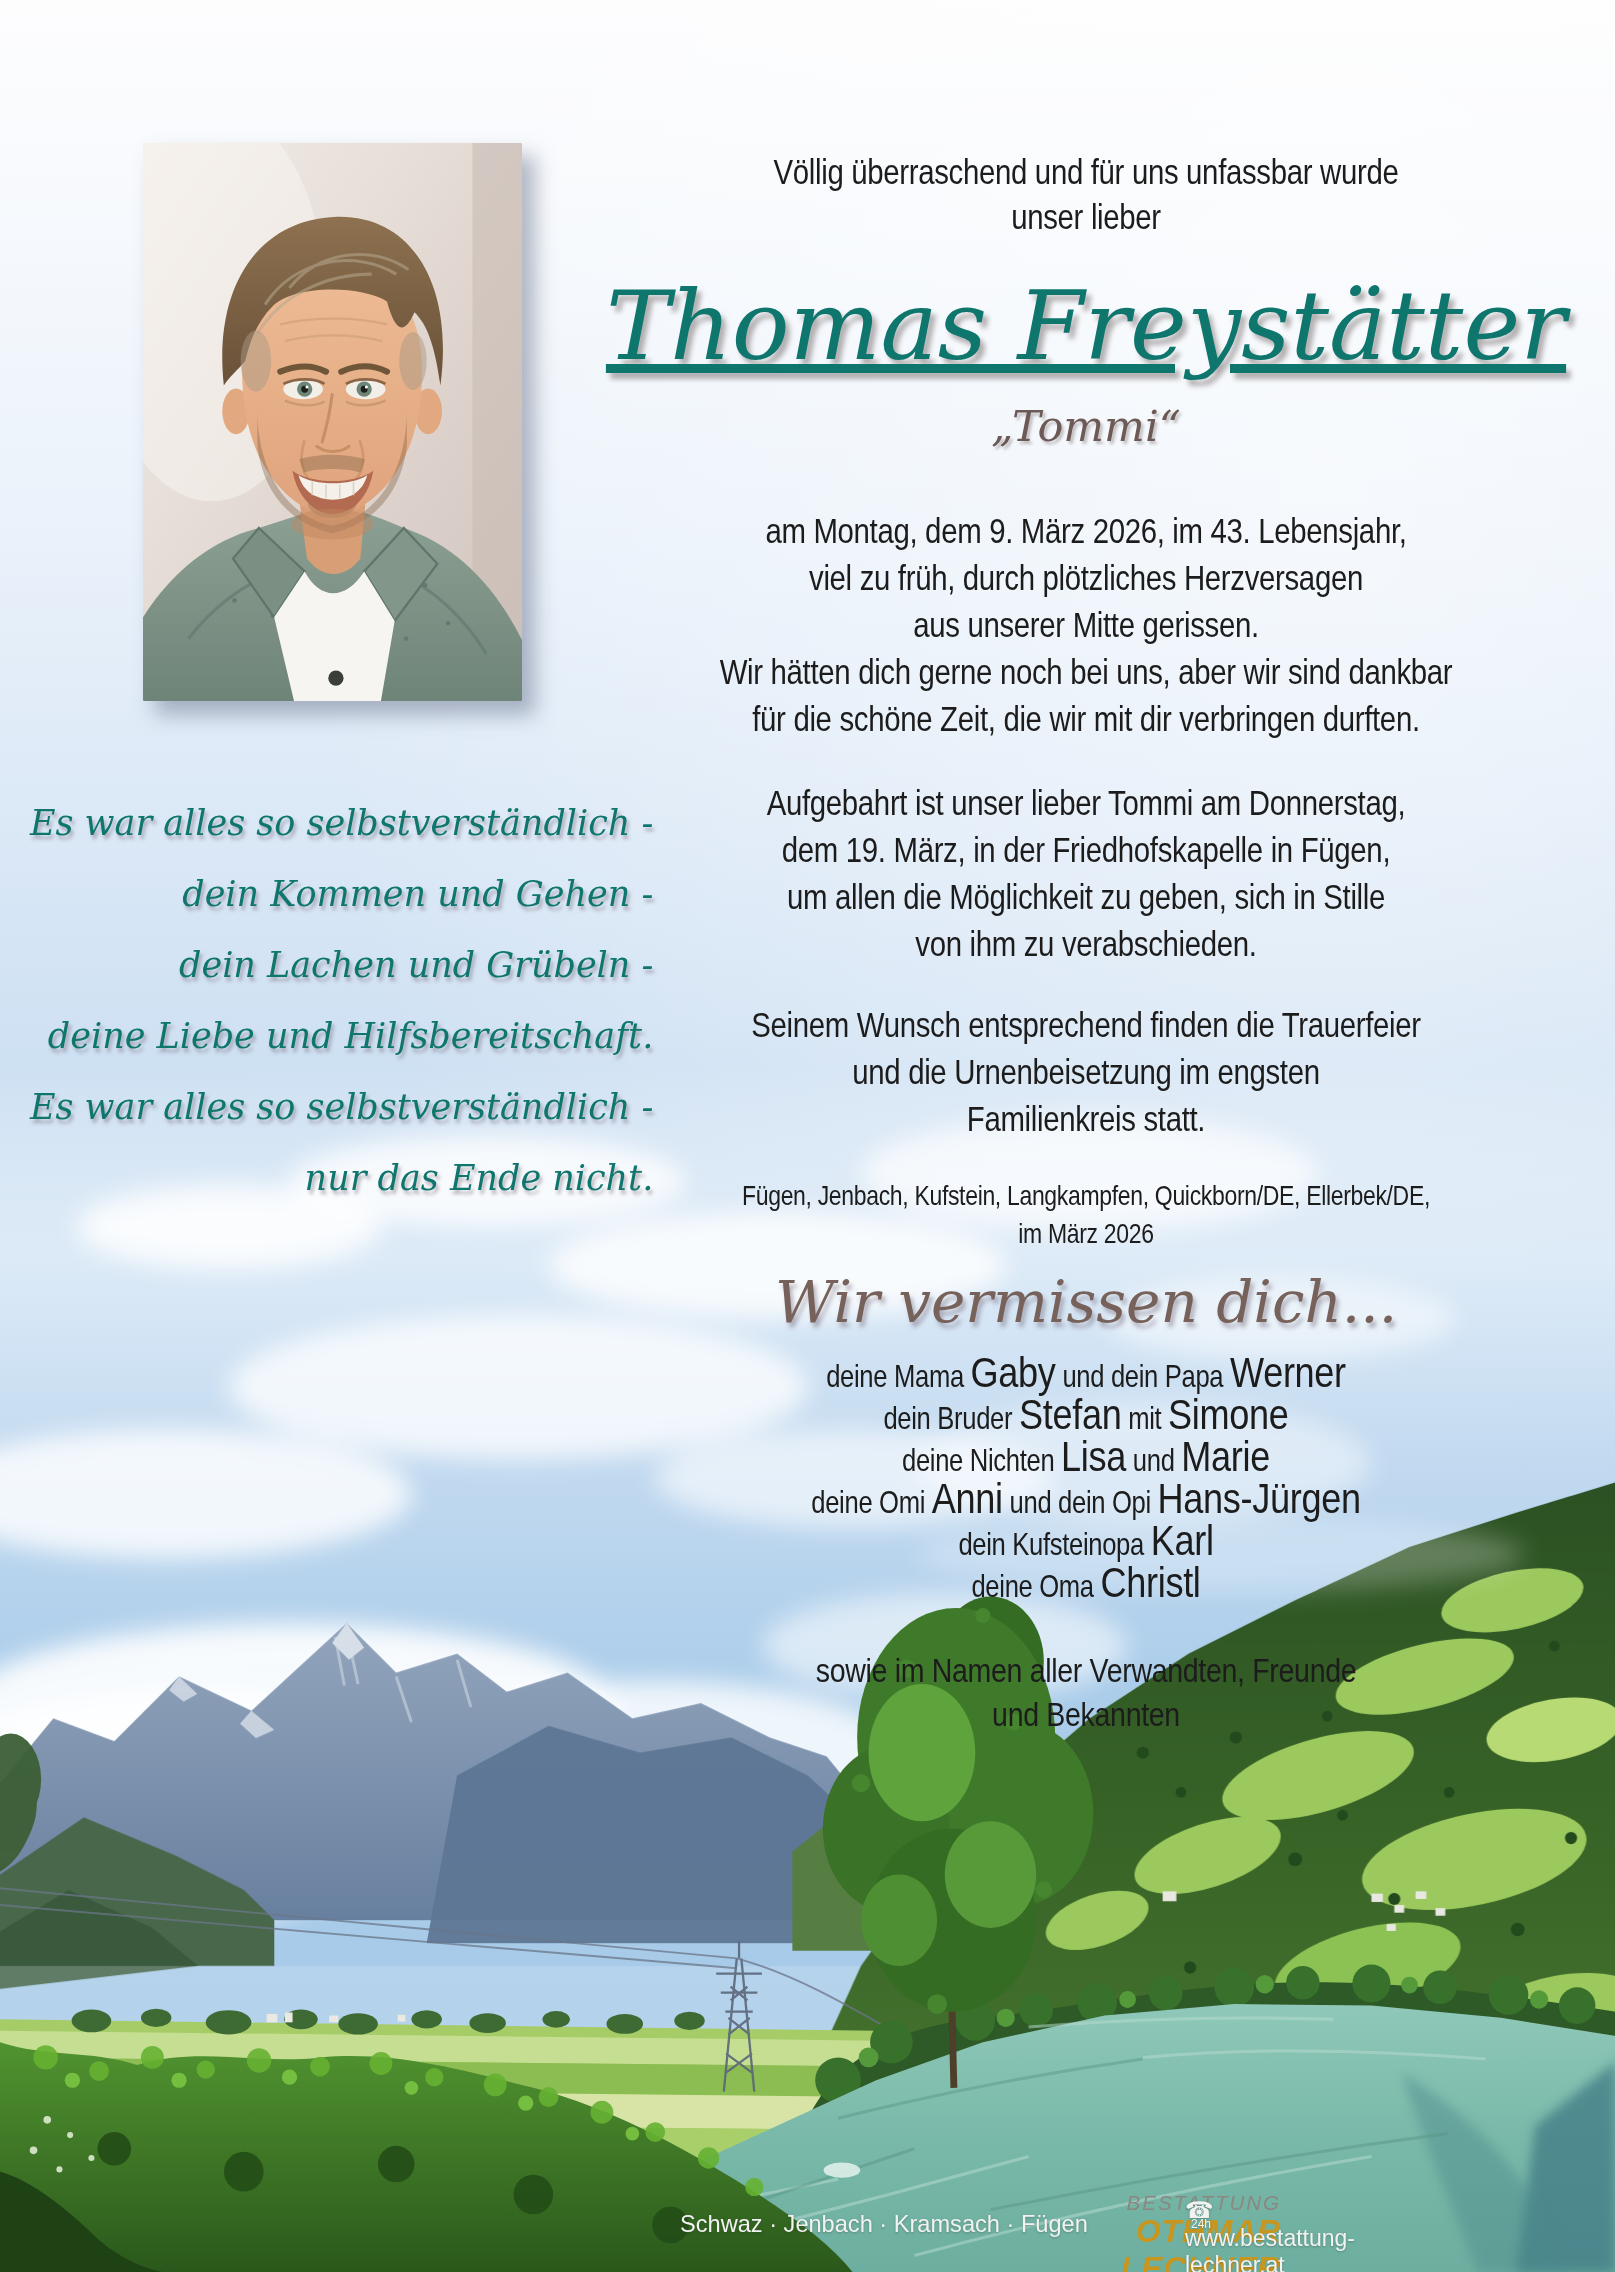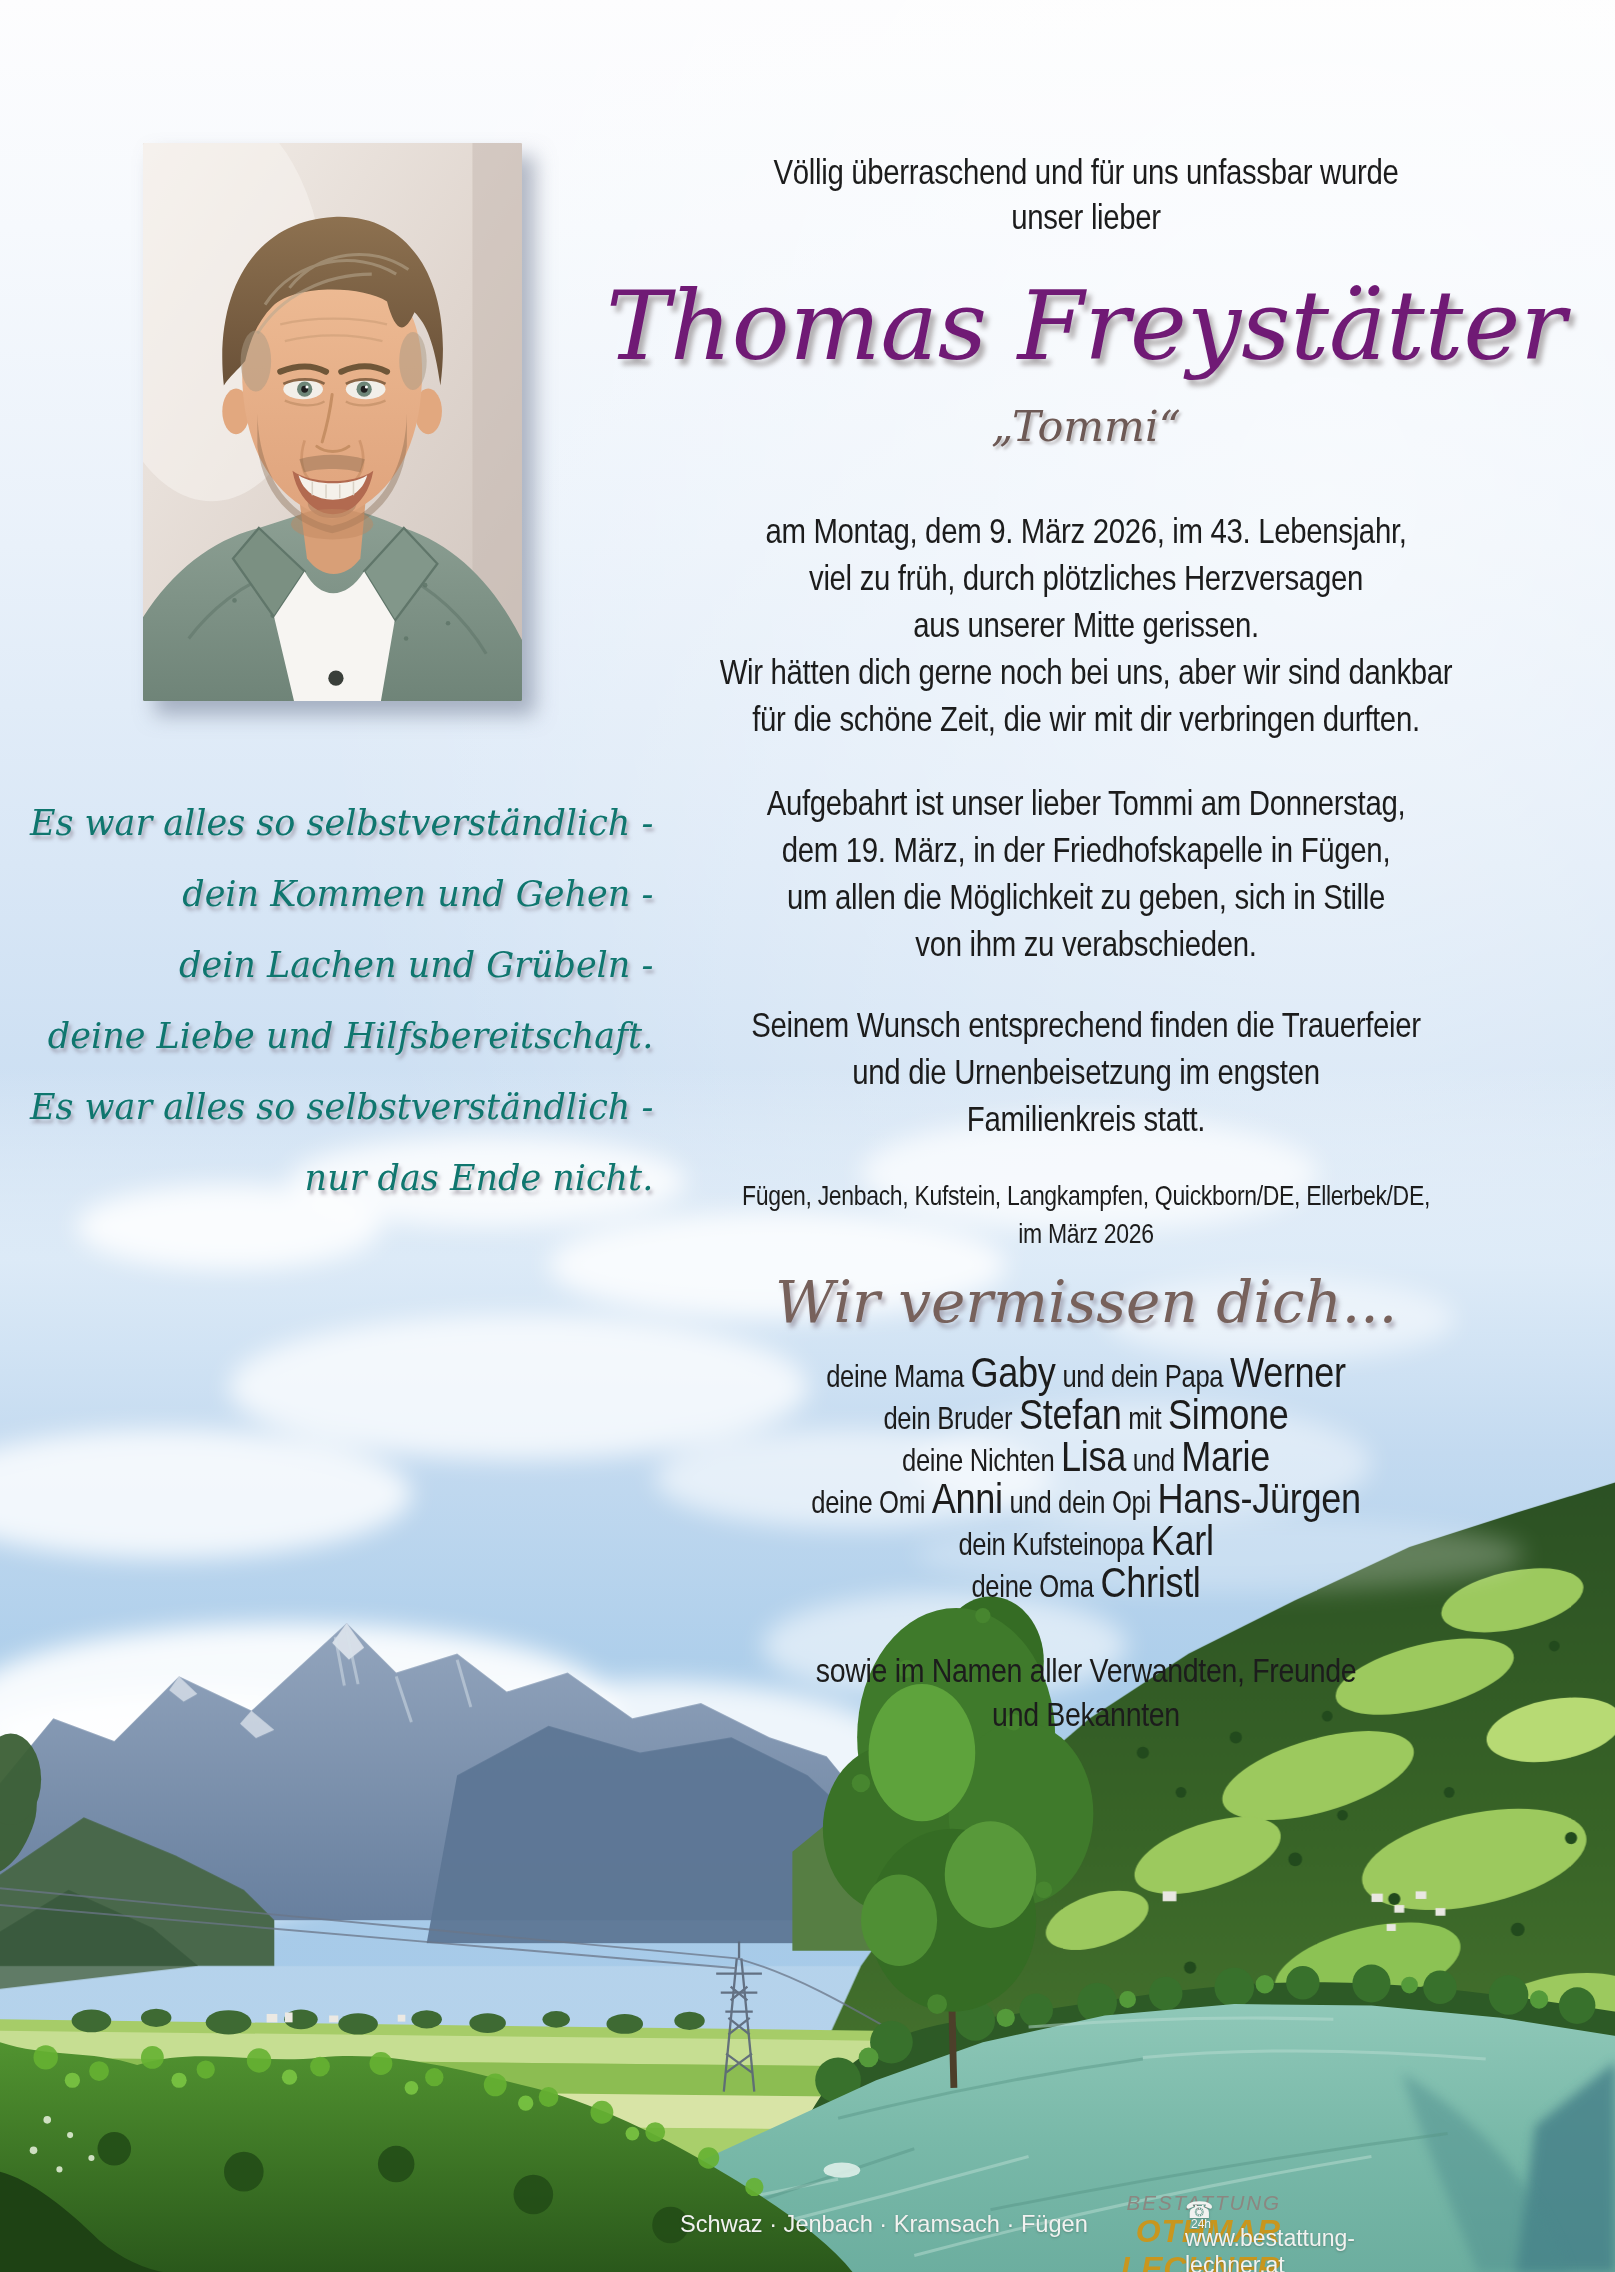--- a/index.html
+++ b/index.html
@@ -9,22 +9,22 @@
   .sheen{position:absolute;inset:0;background:radial-gradient(ellipse at 82% 22%, rgba(255,255,255,.55), rgba(255,255,255,0) 55%);pointer-events:none;}
   .landscape{position:absolute;left:0;top:1067px;width:1616px;height:1206px;}
   .landscape svg{display:block;width:100%;height:100%;}
   .photo{position:absolute;left:143px;top:143px;width:379px;height:558px;
          box-shadow:12.2px 13.7px 20px rgba(105,115,140,.5);border-radius:1.5px;overflow:hidden;background:#ddd2cb;}
   .photo svg{display:block;width:100%;height:100%;}
   .script{font-family:"DejaVu Serif",serif;font-style:italic;}
   .col{position:absolute;left:587px;top:149px;width:998px;text-align:center;color:#1c1c1c;}
   .cond{transform:scaleX(.84);transform-origin:50% 0;letter-spacing:-0.4px;}
   .intro{font-size:35px;line-height:45px;}
-  .name{font-size:96px;line-height:1.1;margin:35px 0 0;font-weight:normal;color:#701a75;
-        text-shadow:4.6px 6.1px 5.3px rgba(95,85,85,.45);}
+  .name{font-size:96px;line-height:1.1;margin:35px 0 0;font-weight:normal;color:#0f766e;
+        text-shadow:4.6px 6.1px 5.3px rgba(95,85,85,.45);text-decoration:underline;}
   .nick{font-size:43px;margin-top:21px;color:#6d5955;text-shadow:2.3px 3px 3px rgba(110,100,100,.4);}
   .para{font-size:35px;line-height:47px;}
   .p1{margin-top:56px;}
   .p2{margin-top:37px;}
   .p3{margin-top:34px;}
   .locs{margin-top:35px;font-size:27.4px;line-height:38px;}
   .missing{margin-top:15.2px;font-size:58px;color:#77615b;text-shadow:3px 4.6px 4.6px rgba(120,110,125,.5);}
   .family{margin-top:17px;font-size:30.5px;line-height:38px;}
   .family div{white-space:pre-wrap;}
   .fam-name{font-size:43px;}

